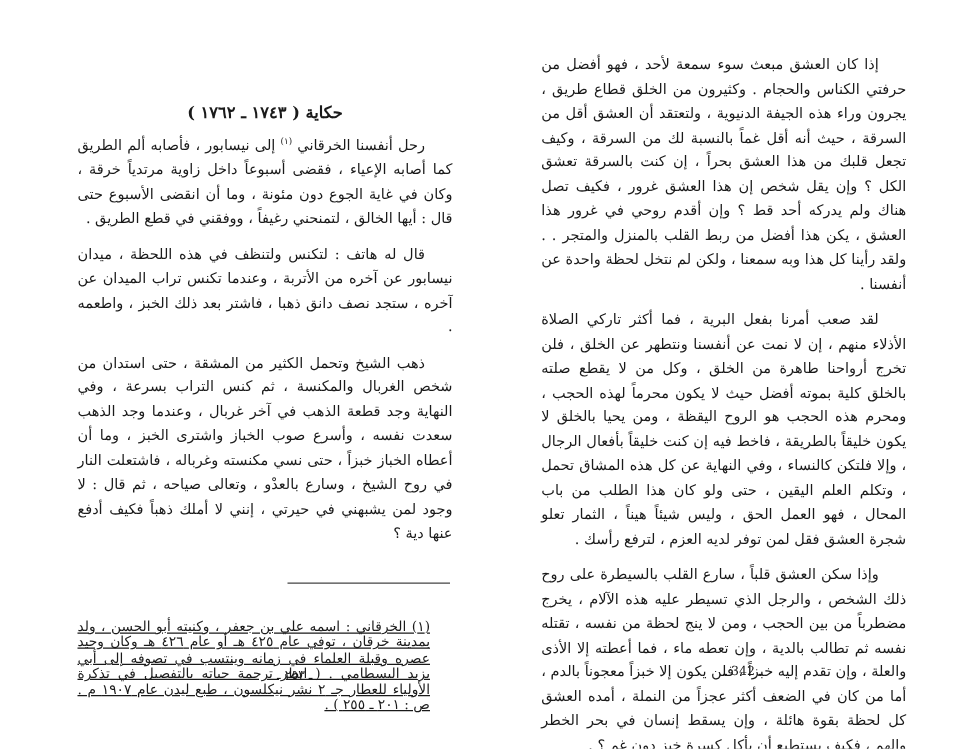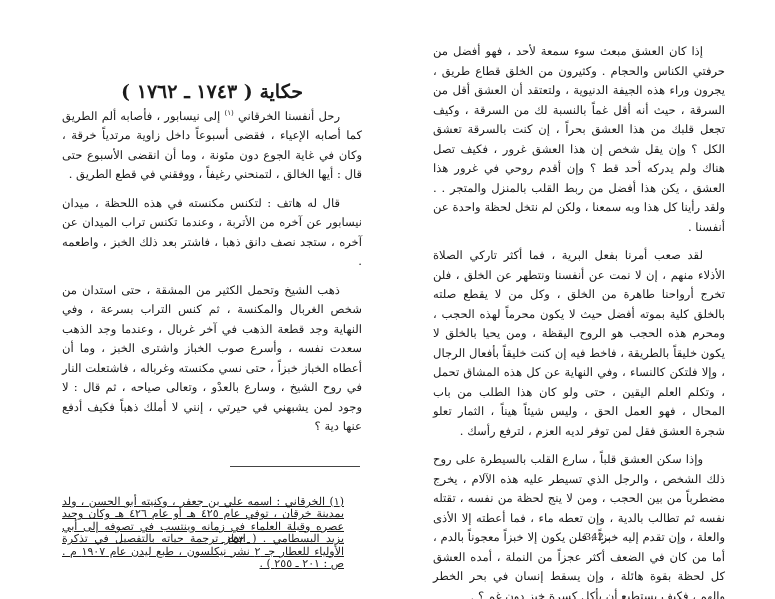--- a/index.html
+++ b/index.html
@@ -4,37 +4,37 @@
 <style>
   html, body { margin:0; padding:0; background:#ffffff; }
   body { width:775px; height:599px; position:relative; overflow:hidden;
          font-family:"DejaVu Serif", serif; color:#1a1a1a; }
   .page { position:absolute; top:0; height:599px; direction:rtl; }
   .page-left { left:0; width:390px; }
   .page-right { left:390px; width:385px; }
   .text-block { position:absolute; font-size:11.6px; line-height:19.5px; text-align:justify; }
   .page-left .text-block { left:62px; width:300px; top:80px; }
   .page-right .text-block { left:43px; width:292px; top:42px; }
-  .title { text-align:center; font-size:19px; font-weight:bold; line-height:22px; margin:0 0 2px 0; }
+  .title { text-align:center; font-size:13px; font-weight:bold; line-height:22px; margin:0 0 2px 0; }
   .para { margin:0 0 9px 0; text-indent:22px; }
   .sup { font-size:7px; vertical-align:super; }
   .fn-sep { position:absolute; left:230px; width:130px; top:466px; border-top:1px solid #444; }
   .footnote { position:absolute; left:62px; width:282px; top:496px; font-size:11px; line-height:12.4px; text-align:justify;text-decoration:underline; }
   .page-num { position:absolute; font-size:10px; text-align:right; width:80px; }
   .page-left .page-num { left:170px; top:534px; }
   .page-right .page-num { left:140px; top:531px; }
 </style>
 </head>
 <body>
 
 <div class="page page-left">
   <div class="text-block">
     <div class="title">حكاية ( ١٧٤٣ ـ ١٧٦٢ )</div>
     <p class="para"><span>رحل أنفسنا الخرقاني</span> <span class="sup">(١)</span> <span>إلى نيسابور ، فأصابه ألم الطريق كما أصابه الإعياء ، فقضى أسبوعاً داخل زاوية مرتدياً خرقة ، وكان في غاية الجوع دون مئونة ، وما أن انقضى الأسبوع حتى قال : أيها الخالق ، لتمنحني رغيفاً ، ووفقني في قطع الطريق .</span></p>
-    <p class="para">قال له هاتف : لتكنس مكنسته في هذه اللحظة ، ميدان نيسابور عن آخره من الأتربة ، وعندما تكنس تراب الميدان عن آخره ، ستجد نصف دانق ذهبا ، فاشتر بعد ذلك الخبز ، واطعمه .</p>
+    <p class="para">قال له هاتف : لتكنس ولتنظف في هذه اللحظة ، ميدان نيسابور عن آخره من الأتربة ، وعندما تكنس تراب الميدان عن آخره ، ستجد نصف دانق ذهبا ، فاشتر بعد ذلك الخبز ، واطعمه .</p>
     <p class="para">ذهب الشيخ وتحمل الكثير من المشقة ، حتى استدان من شخص الغربال والمكنسة ، ثم كنس التراب بسرعة ، وفي النهاية وجد قطعة الذهب في آخر غربال ، وعندما وجد الذهب سعدت نفسه ، وأسرع صوب الخباز واشترى الخبز ، وما أن أعطاه الخباز خبزاً ، حتى نسي مكنسته وغرباله ، فاشتعلت النار في روح الشيخ ، وسارع بالعدْو ، وتعالى صياحه ، ثم قال : لا وجود لمن يشبهني في حيرتي ، إنني لا أملك ذهباً فكيف أدفع عنها دية ؟</p>
   </div>
   <div class="fn-sep"></div>
   <div class="footnote">(١) الخرقاني : اسمه علي بن جعفر ، وكنيته أبو الحسن ، ولد بمدينة خرقان ، توفي عام ٤٢٥ هـ أو عام ٤٢٦ هـ وكان وحيد عصره وقبلة العلماء في زمانه وينتسب في تصوفه إلى أبي يزيد البسطامي . ( انظر ترجمة حياته بالتفصيل في تذكرة الأولياء للعطار جـ ٢ نشر نيكلسون ، طبع ليدن عام ١٩٠٧ م . ص : ٢٠١ ـ ٢٥٥ ) .</div>
   <div class="page-num">ـ ٢٥٣ ـ</div>
 </div>
 
 <div class="page page-right">
   <div class="text-block">
     <p class="para">إذا كان العشق مبعث سوء سمعة لأحد ، فهو أفضل من حرفتي الكناس والحجام . وكثيرون من الخلق قطاع طريق ، يجرون وراء هذه الجيفة الدنيوية ، ولتعتقد أن العشق أقل من السرقة ، حيث أنه أقل غماً بالنسبة لك من السرقة ، وكيف تجعل قلبك من هذا العشق بحراً ، إن كنت بالسرقة تعشق الكل ؟ وإن يقل شخص إن هذا العشق غرور ، فكيف تصل هناك ولم يدركه أحد قط ؟ وإن أقدم روحي في غرور هذا العشق ، يكن هذا أفضل من ربط القلب بالمنزل والمتجر . . ولقد رأينا كل هذا وبه سمعنا ، ولكن لم نتخل لحظة واحدة عن أنفسنا .</p>

